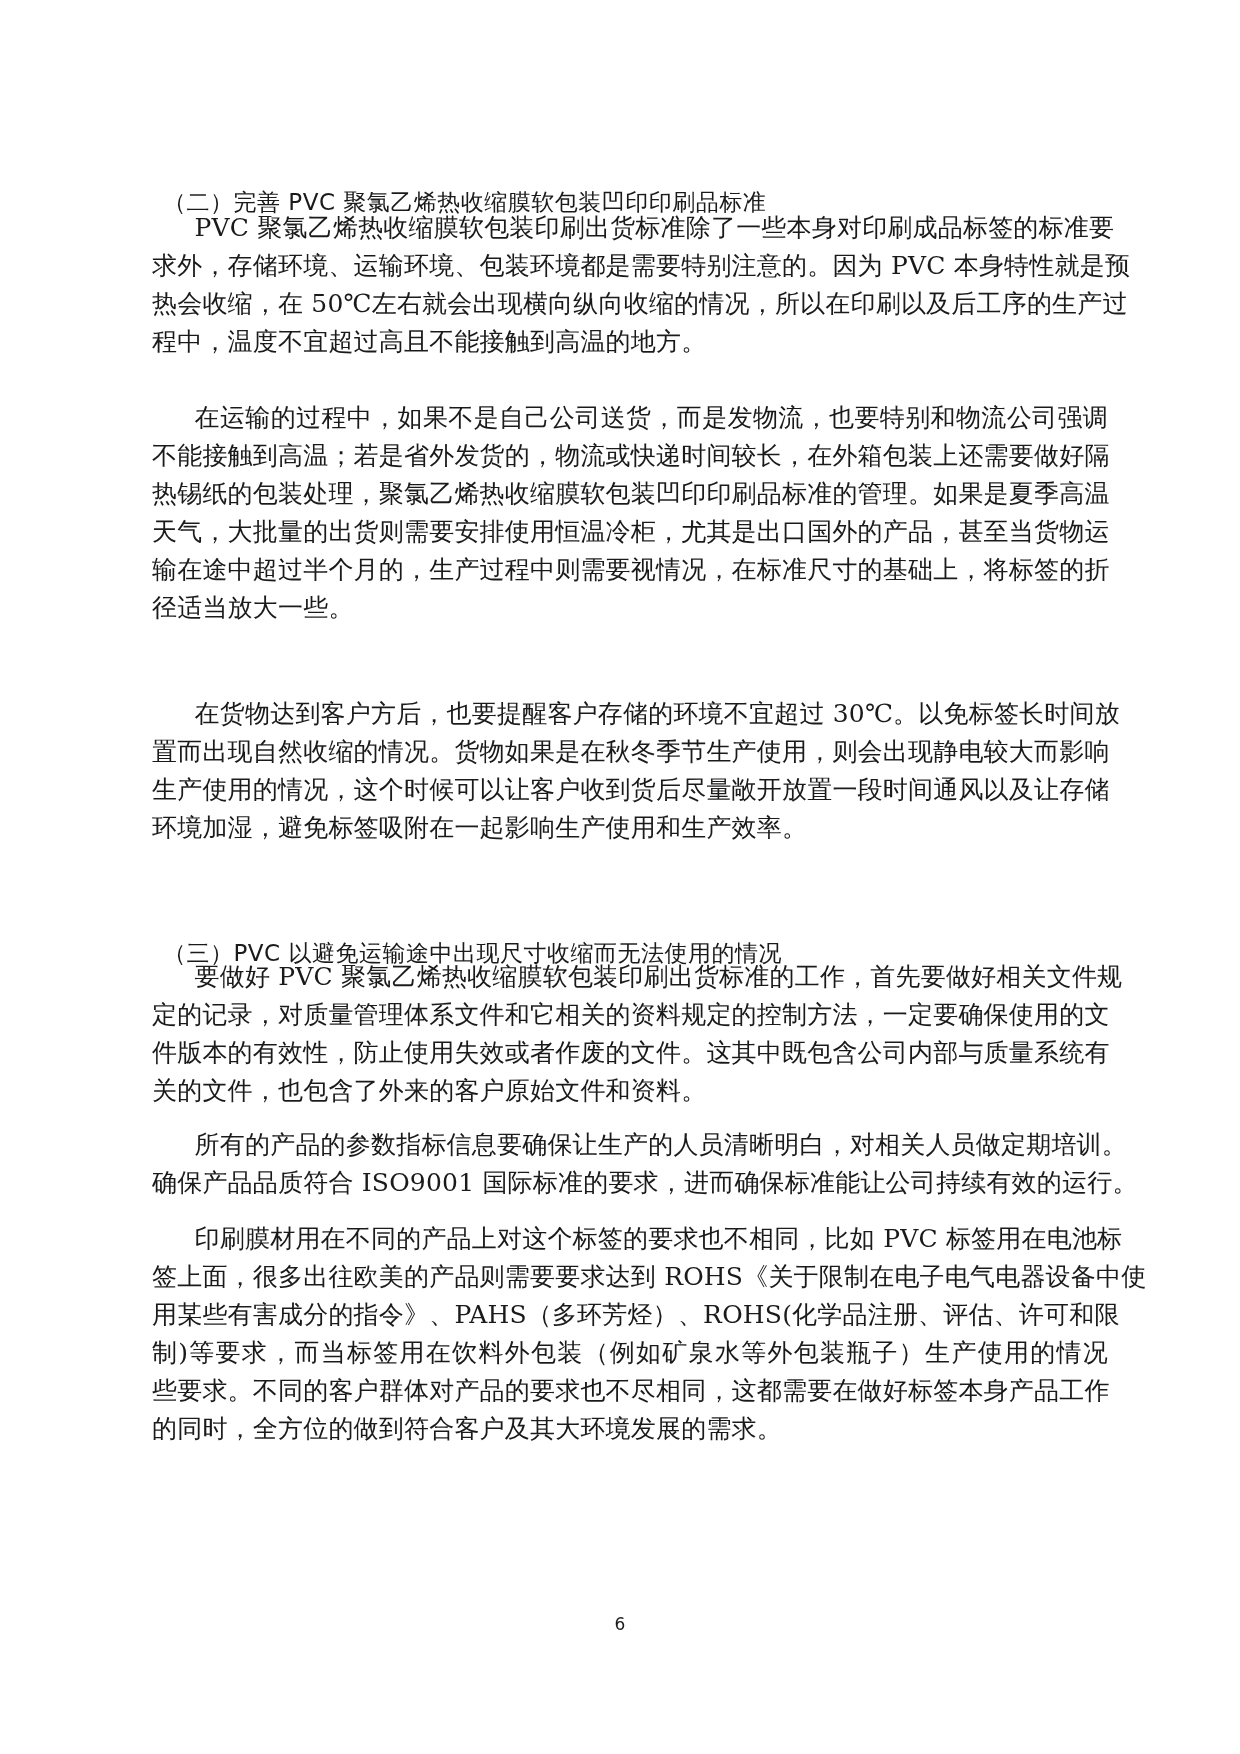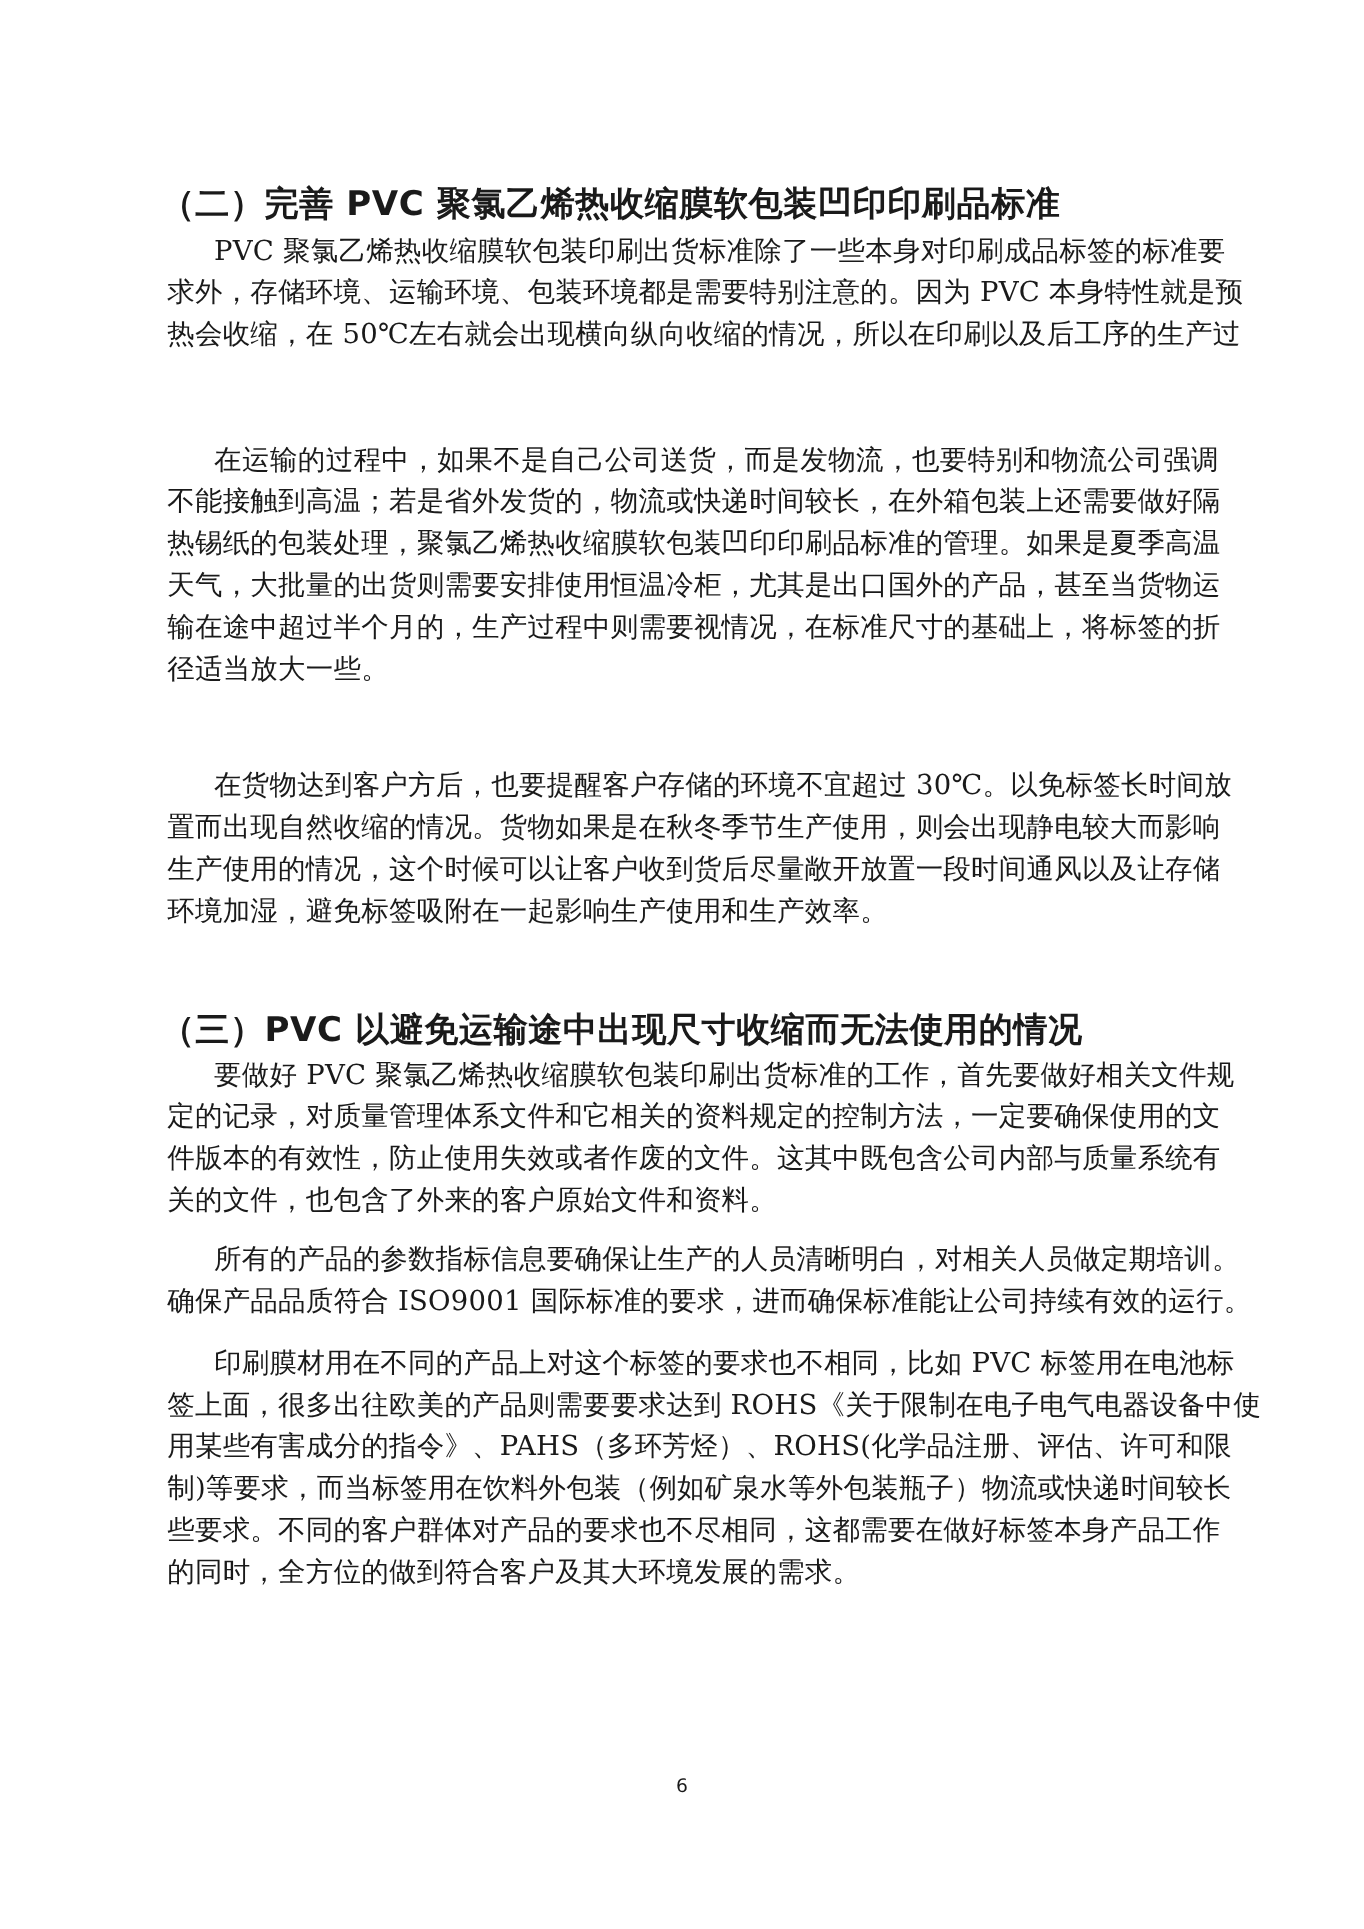--- a/index.html
+++ b/index.html
@@ -18,25 +18,25 @@
     .page {
       position: absolute;
       left: 152px;
       top: 0;
       width: 956px;
     }
     .heading {
       position: absolute;
       left: -6px;
       font-family: "DejaVu Sans", "Liberation Sans", sans-serif;
-      font-size: 31px;
-      font-weight: bold;
+      font-size: 23px;
+      font-weight: normal;
       letter-spacing: 0.5px;
       white-space: nowrap;
-      margin: 0;
+      margin: 17px;
       line-height: 36px;
     }
     .para {
       position: absolute;
       left: 0;
       width: 956px;
       font-size: 25px;
       line-height: 38px;
       margin: 0;
       text-indent: 42.6px;
@@ -71,20 +71,21 @@
 <body>
 
 <div class="page">
 
   <h2 class="heading" style="top:167px;">（二）完善 PVC 聚氯乙烯热收缩膜软包装凹印印刷品标准</h2>
 
   <p class="para" style="top:209px;">
     <span class="line first">PVC 聚氯乙烯热收缩膜软包装印刷出货标准除了一些本身对印刷成品标签的标准要</span>
     <span class="line">求外，存储环境、运输环境、包装环境都是需要特别注意的。因为 PVC 本身特性就是预</span>
     <span class="line">热会收缩，在 50℃左右就会出现横向纵向收缩的情况，所以在印刷以及后工序的生产过</span>
+    <span class="line last">程中，温度不宜超过高且不能接触到高温的地方。</span>
   </p>
 
   <p class="para" style="top:399px;">
     <span class="line first">在运输的过程中，如果不是自己公司送货，而是发物流，也要特别和物流公司强调</span>
     <span class="line">不能接触到高温；若是省外发货的，物流或快递时间较长，在外箱包装上还需要做好隔</span>
     <span class="line">热锡纸的包装处理，聚氯乙烯热收缩膜软包装凹印印刷品标准的管理。如果是夏季高温</span>
     <span class="line">天气，大批量的出货则需要安排使用恒温冷柜，尤其是出口国外的产品，甚至当货物运</span>
     <span class="line">输在途中超过半个月的，生产过程中则需要视情况，在标准尺寸的基础上，将标签的折</span>
     <span class="line last">径适当放大一些。</span>
   </p>
@@ -107,20 +108,20 @@
 
   <p class="para" style="top:1126px;">
     <span class="line first">所有的产品的参数指标信息要确保让生产的人员清晰明白，对相关人员做定期培训。</span>
     <span class="line last">确保产品品质符合 ISO9001 国际标准的要求，进而确保标准能让公司持续有效的运行。</span>
   </p>
 
   <p class="para" style="top:1220px;">
     <span class="line first">印刷膜材用在不同的产品上对这个标签的要求也不相同，比如 PVC 标签用在电池标</span>
     <span class="line">签上面，很多出往欧美的产品则需要要求达到 ROHS《关于限制在电子电气电器设备中使</span>
     <span class="line">用某些有害成分的指令》、PAHS（多环芳烃）、ROHS(化学品注册、评估、许可和限</span>
-    <span class="line">制)等要求，而当标签用在饮料外包装（例如矿泉水等外包装瓶子）物流或快递时间较长</span>
+    <span class="line">制)等要求，而当标签用在饮料外包装（例如矿泉水等外包装瓶子）生产使用的情况</span>
     <span class="line">些要求。不同的客户群体对产品的要求也不尽相同，这都需要在做好标签本身产品工作</span>
     <span class="line last">的同时，全方位的做到符合客户及其大环境发展的需求。</span>
   </p>
 
 </div>
 
 <div class="page-number">6</div>
 
 </body></html>

